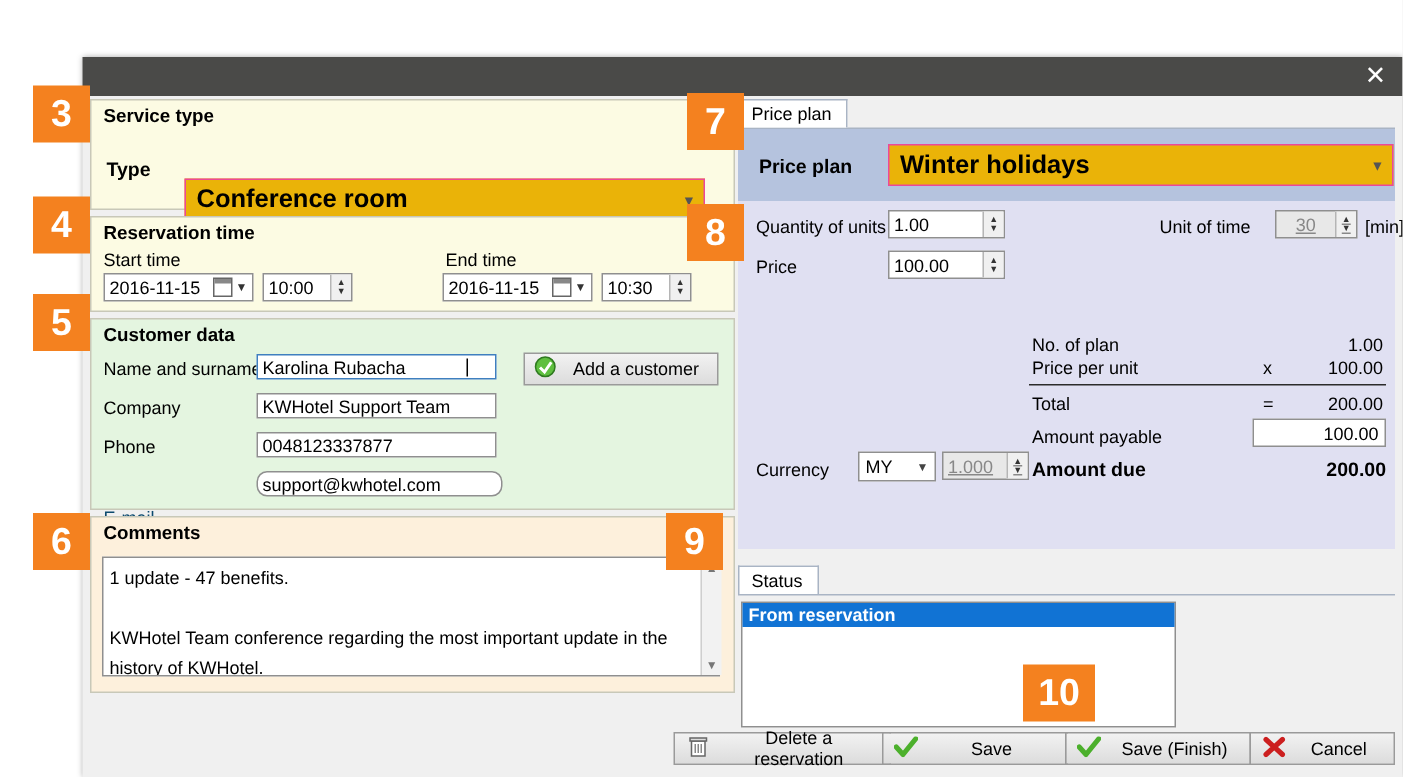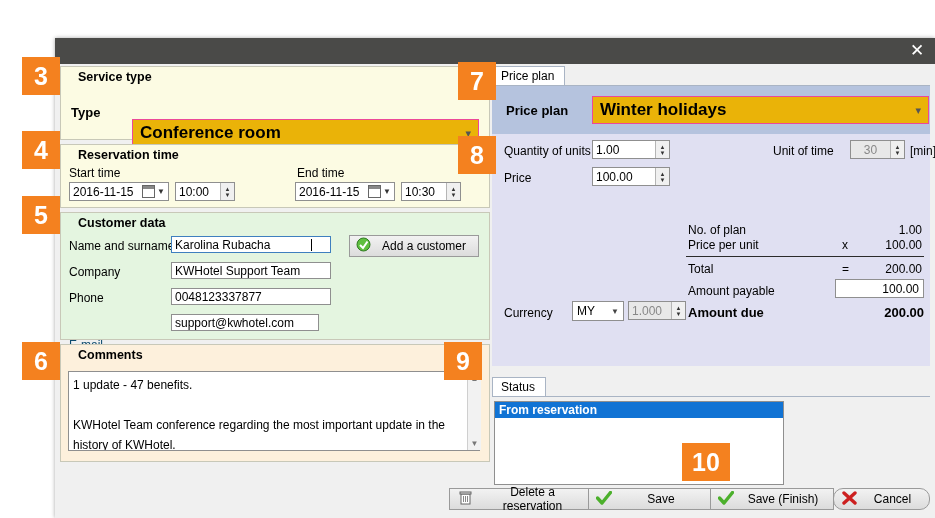--- a/index.html
+++ b/index.html
@@ -14,21 +14,21 @@
   }
   .titlebar{
     position:absolute;left:0;top:0;width:880px;height:26px;background:#4a4a48;
   }
   .close-x{
     position:absolute;right:8px;top:3px;width:20px;height:20px;color:#fff;
     font-size:17px;line-height:20px;text-align:center;cursor:pointer;font-weight:400;
   }
   
   .leftcol{position:absolute;left:5px;top:28px;width:430px;height:425px;}
-  .panel{position:relative;border:1px solid #c8c8b8;margin-bottom:4px;padding-left:9px;}
+  .panel{position:relative;border:1px solid #c8c8b8;margin-bottom:4px;}
   .panel-title{
     font-weight:bold;font-size:12.5px;padding:3px 0 3px 8px;
   }
   .p-service{background:#fcfbe3;height:72px;}
   .p-reserv{background:#fcfbe3;height:62px;}
   .p-cust{background:#e4f5e0;height:126px;}
   .p-comm{background:#fdf0dc;height:116px;}
   .lbl{font-size:12px;}
   .row{position:absolute;}
   
@@ -52,21 +52,21 @@
   .calico{
     width:11px;height:11px;border:1px solid #666;background:#fff;position:relative;
   }
   .calico:before{content:"";position:absolute;left:0;top:0;right:0;height:3px;background:#888;}
   .dd{font-size:8px;color:#333;margin-left:2px;}
   .spinfield{
     background:#fff;border:1px solid #8f8f8f;height:19px;
     display:flex;align-items:center;justify-content:space-between;
     font-size:12px;padding:0 0 0 3px;box-sizing:border-box;
   }
-  .spinfield.dis{background:#e8e8e8;color:#888;}
+  .spinfield.dis{background:#e8e8e8;color:#888;text-decoration:underline;}
   .spin{
     width:13px;height:17px;border-left:1px solid #b5b5b5;background:#f0f0f0;
     display:flex;flex-direction:column;justify-content:center;align-items:center;
     font-size:6px;line-height:6px;color:#333;flex:none;
   }
   .btn{
     background:#e4e4e4;border:1px solid #9a9a9a;height:22px;
     display:flex;align-items:center;font-size:12px;box-sizing:border-box;
     background:linear-gradient(#f2f2f2,#dcdcdc);
   }
@@ -187,21 +187,21 @@
       <div class="row field" style="left:110px;top:49px;width:160px;">
         <span>KWHotel Support Team</span>
       </div>
 
       <div class="row lbl" style="left:8px;top:78px;">Phone</div>
       <div class="row field" style="left:110px;top:75px;width:160px;">
         <span>0048123337877</span>
       </div>
 
       <div class="row lbl mail" style="left:8px;top:104px;">E-mail</div>
-      <div class="row field" style="left:110px;top:101px;width:148px;">
+      <div class="row field" style="left:110px;top:101px;width:164px;border-radius:7px;">
         <span>support@kwhotel.com</span>
       </div>
 
       <div class="row btn" style="left:288px;top:22px;width:130px;">
         <span class="ic">
           <svg width="15" height="15" viewBox="0 0 15 15">
               <circle cx="7.5" cy="7.5" r="6.5" fill="#5fbf3f" stroke="#2f7a20"></circle>
               <path d="M4 8 L7 11 L11.5 4.5" stroke="#fff" stroke-width="2" fill="none"></path>
             </svg>
         </span>
@@ -330,21 +330,21 @@
       <span class="tl">Save</span>
     </div>
     <div class="bbtn" style="left:655px;width:124px;">
       <span class="ic">
         <svg width="16" height="14" viewBox="0 0 16 14">
             <path d="M1.5 7 L6 12 L14.5 1.5" stroke="#4cb02c" stroke-width="3.4" fill="none" stroke-linecap="round" stroke-linejoin="round"></path>
           </svg>
       </span>
       <span class="tl">Save (Finish)</span>
     </div>
-    <div class="bbtn" style="left:778px;width:97px;border-radius:10px;">
+    <div class="bbtn" style="left:778px;width:97px;">
       <span class="ic">
         <svg width="15" height="14" viewBox="0 0 15 14">
             <path d="M2 2 L13 12 M13 2 L2 12" stroke="#cc1f1f" stroke-width="3.4" stroke-linecap="round"></path>
           </svg>
       </span>
       <span class="tl">Cancel</span>
     </div>
   </div>
 </div>
 

